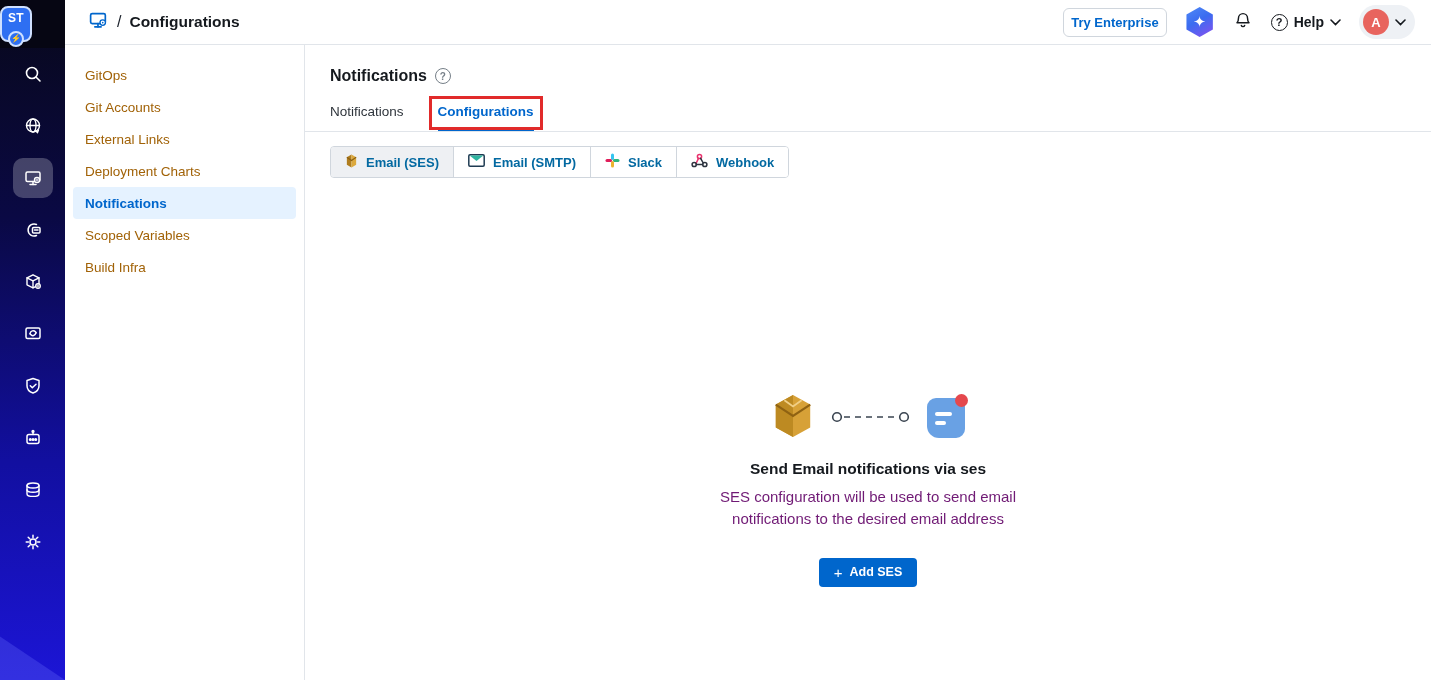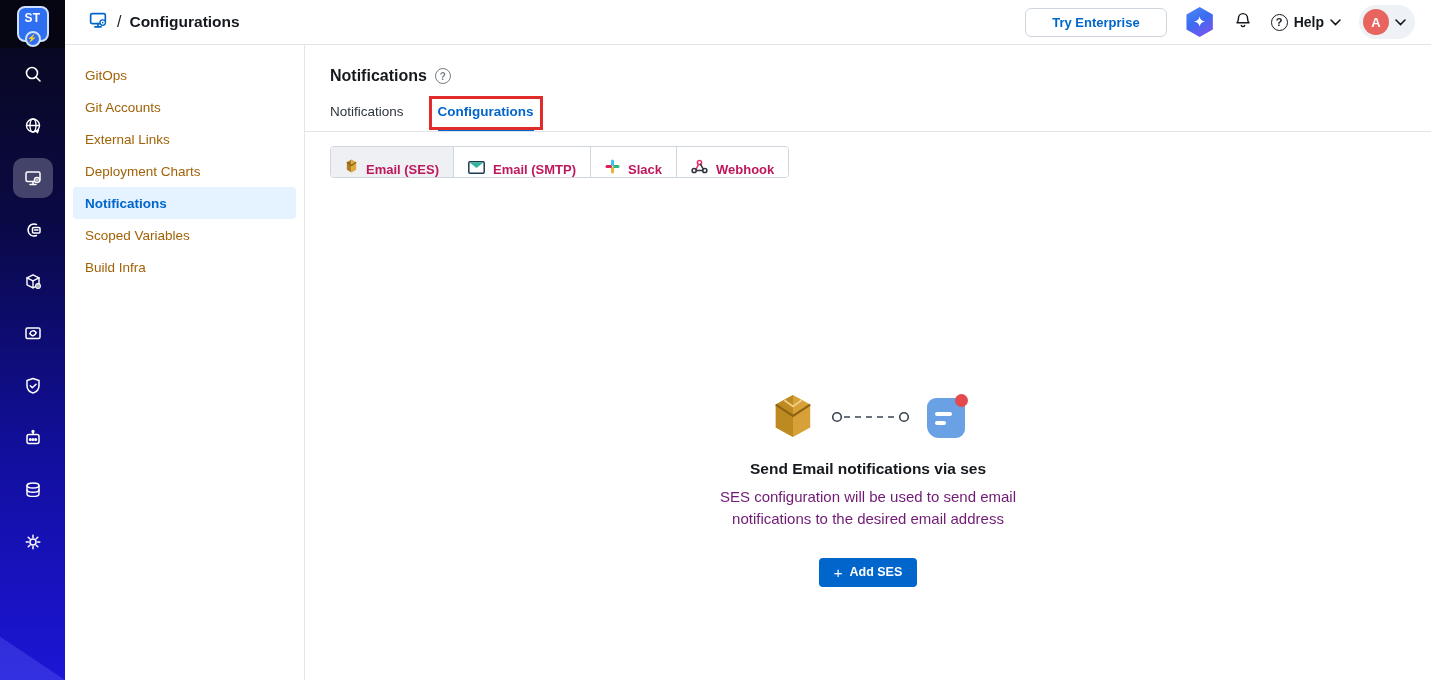--- a/index.html
+++ b/index.html
@@ -6,21 +6,21 @@
   html,body { width:1431px; height:680px; }
   body { font-family:"Liberation Sans", sans-serif; background:#fff; color:#1c222b; }
   .app { width:1431px; height:680px; display:flex; outline:1px solid #b6b6b6; overflow:hidden; position:relative; background:#fff; }
 
   
   .rail { width:65px; height:680px; flex:0 0 65px;
     background:linear-gradient(180deg,#08081a 0%,#0a0944 32%,#120fa0 68%,#1c15d6 100%);
     display:flex; flex-direction:column; align-items:center; position:relative; z-index:3; }
   .rail::after { content:""; position:absolute; left:0; bottom:0; width:100%; height:70px;
     background:rgba(110,120,255,0.28); clip-path:polygon(0 38%, 100% 100%, 0 100%); pointer-events:none; }
-  .logo-slot { width:65px; height:48px; background:#060613; display:flex; align-items:center; justify-content:center; }
+  .logo-slot { width:65px; height:48px; background:#060613; display:flex; align-items:center; justify-content:flex-start; }
   .logo { width:32px; height:36px; background:#2e6ff2; border:2px solid #cfe0ff; border-radius:8px;
     position:relative; display:flex; justify-content:center; }
   .logo .st { color:#fff; font-size:12px; font-weight:bold; margin-top:3px; letter-spacing:0.3px; }
   .logo .bolt { position:absolute; bottom:-7px; width:16px; height:16px; background:#2e6ff2; border:2px solid #cfe0ff;
     border-radius:50%; color:#fff; font-size:8px; line-height:12px; text-align:center; }
   .rail-item { width:65px; height:52px; display:flex; align-items:center; justify-content:center; }
   .rail-item svg { display:block; }
   .rail-item.selected .pill { background:rgba(255,255,255,0.24); border-radius:10px; width:40px; height:40px;
     display:flex; align-items:center; justify-content:center; }
 
@@ -28,21 +28,21 @@
   .right { flex:1; display:flex; flex-direction:column; height:680px; }
 
   
   .topbar { height:45px; flex:0 0 45px; background:#fff; border-bottom:1px solid #e1e5ea;
     display:flex; align-items:center; padding:0 16px 0 23px; }
   .crumb { display:flex; align-items:center; gap:8px; }
   .crumb .sep { font-size:16px; color:#1c222b; }
   .crumb .page { font-size:15.5px; font-weight:700; color:#15191e; }
   .topbar-right { margin-left:auto; display:flex; align-items:center; gap:18px; }
   .btn-enterprise { border:1px solid #d0d6dd; background:#fff; color:#0066cc; font-weight:700; font-size:13px;
-    padding:6px 26px; border-radius:6px; cursor:pointer; font-family:inherit; }
+    padding:6px 7px; border-radius:6px; cursor:pointer; font-family:inherit; }
   .hexai { width:30px; height:30px; clip-path:polygon(50% 0,94% 25%,94% 75%,50% 100%,6% 75%,6% 25%);
     background:linear-gradient(150deg,#4f8bf7 0%,#3b6cf0 45%,#8b4df0 100%);
     display:flex; align-items:center; justify-content:center; color:#fff; font-size:15px; }
   .help-group { display:flex; align-items:center; gap:6px; cursor:pointer; }
   .qmark { width:17px; height:17px; border:1.8px solid #15191e; border-radius:50%; font-size:11px; font-weight:700;
     display:flex; align-items:center; justify-content:center; color:#15191e; }
   .help-label { font-size:14px; font-weight:700; color:#15191e; }
   .avatar-pill { background:#eef1f5; border-radius:17px; height:34px; padding:4px 9px 4px 4px;
     display:flex; align-items:center; gap:6px; cursor:pointer; }
   .avatar { width:26px; height:26px; border-radius:50%; background:#e8645e; color:#fff; font-size:13px; font-weight:700;
@@ -62,22 +62,22 @@
   .page-title { font-size:16px; font-weight:700; color:#15191e; }
   .qmark-gray { width:16px; height:16px; border:1.6px solid #767f88; border-radius:50%; font-size:10px; font-weight:700;
     color:#767f88; display:flex; align-items:center; justify-content:center; }
   .tabs { display:flex; align-items:flex-end; gap:34px; padding:14px 0 0 25px; border-bottom:1px solid #e1e5ea; height:47px; }
   .tab { font-size:13.5px; color:#2f353c; padding:4px 0 12px; cursor:pointer; position:relative; }
   .tab.active { color:#0066cc; font-weight:700; border-bottom:2px solid #0066cc; padding-bottom:10px; }
   .red-box { position:absolute; top:-4px; bottom:-1px; left:-9px; right:-9px; border:3px solid #e12a2a; pointer-events:none; }
 
   
   .channels { display:inline-flex; border:1px solid #d0d6dd; border-radius:4px; margin:14px 0 0 25px; overflow:hidden; background:#fff; }
-  .channel { display:flex; align-items:flex-end; gap:8px; padding:0 14px; height:30px; font-size:13px; font-weight:600;
-    color:#be185d; border-right:1px solid #d0d6dd; cursor:pointer; background:#fff; }
+  .channel { display:flex; align-items:center; gap:8px; padding:0 14px; height:30px; font-size:13px; font-weight:600;
+    color:#0369a1; border-right:1px solid #d0d6dd; cursor:pointer; background:#fff; }
   .channel:last-child { border-right:none; }
   .channel.selected { background:#eef0f3; font-weight:700; }
 
   
   .empty { display:flex; flex-direction:column; align-items:center; margin-top:215px; }
   .illustration { display:flex; align-items:center; gap:16px; }
   .doc-icon { width:38px; height:40px; background:#69a1e4; border-radius:9px 9px 9px 12px; position:relative; }
   .doc-icon .bar1 { position:absolute; left:8px; top:14px; width:17px; height:4px; background:#fff; border-radius:2px; }
   .doc-icon .bar2 { position:absolute; left:8px; top:23px; width:11px; height:4px; background:#fff; border-radius:2px; }
   .doc-icon .dot { position:absolute; right:-3px; top:-4px; width:13px; height:13px; background:#e5484d; border-radius:50%; }

